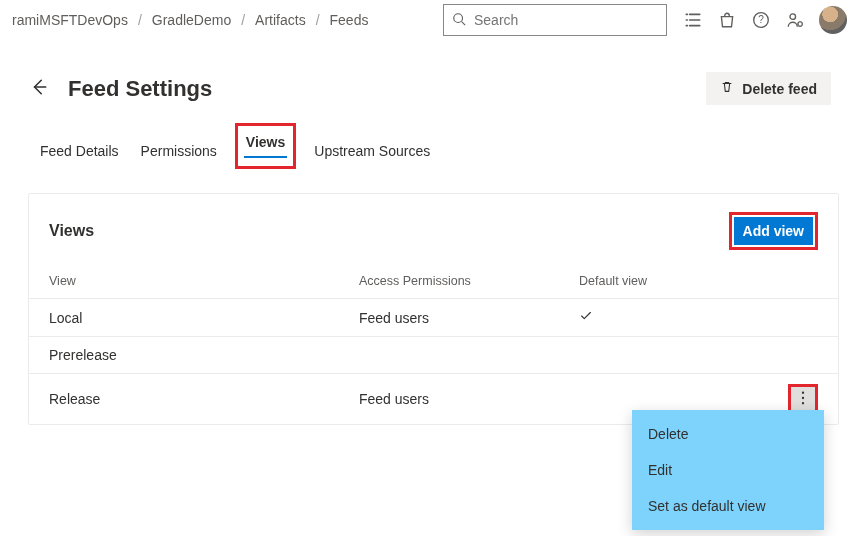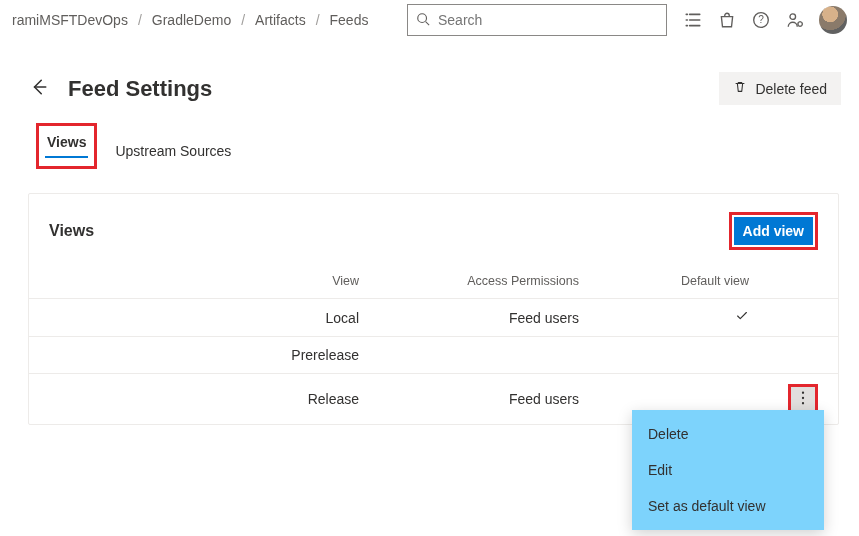--- a/index.html
+++ b/index.html
@@ -21,21 +21,21 @@
     align-items: flex-end;
     gap: 10px;
     color: #605e5c;
     font-size: 14px;
   }
   .breadcrumb a { color: #605e5c; text-decoration: none; cursor: pointer; }
   .breadcrumb .sep { color: #a19f9d; }
   .search {
     margin-left: auto;
     margin-right: 16px;
-    width: 260px;
+    width: 224px;
     height: 32px;
     border: 1px solid #8a8886;
     display: flex;
     align-items: center;
     padding: 0 8px;
     color: #605e5c;
   }
   .search svg { flex: 0 0 auto; }
   .search input {
     border: none; outline: none;
@@ -52,31 +52,31 @@
   .ticon { width: 20px; height: 20px; display:flex;align-items:center;justify-content:center; color:#605e5c; cursor:pointer;}
   .avatar {
     width: 28px; height: 28px; border-radius: 50%;
     background: radial-gradient(circle at 40% 30%, #d7b18a 0 30%, #8a7a6a 31% 60%, #616161 61% 100%);
     cursor: pointer;
   }
 
   .page-head {
     display: flex;
     align-items: center;
-    padding: 30px 18px 18px 30px;
+    padding: 30px 28px 18px 30px;
   }
   .back-arrow { color:#323130; margin-right: 20px; cursor:pointer; }
   .page-title { font-size: 22px; font-weight: 600; color:#323130; }
   .delete-feed {
     margin-left: auto;
     background: #f3f2f1;
     border: none;
     padding: 8px 14px;
     font-size: 14px;
-    font-weight: 400;
+    font-weight: 700;
     color: #323130;
     cursor: pointer;
     display:flex; align-items:center; gap:8px;
   }
 
   .tabs {
     display: flex;
     gap: 18px;
     padding: 0 0 0 38px;
     font-size: 14px;
@@ -102,21 +102,20 @@
   .add-view-wrap { margin-left:auto; border:3px solid #e3262d; padding:2px; }
   .add-view {
     background:#0078d4; color:#fff; border:none;
     padding:6px 9px; font-size:14px; font-weight:600; cursor:pointer;
   }
   .thead, .trow {
     display:grid;
     grid-template-columns: 310px 220px 170px 1fr;
     align-items:center;
     padding: 10px 20px;
-    text-align: right;
   }
   .thead { color:#605e5c; font-size:12.5px; }
   .trow { border-top:1px solid #edebe9; font-size:14px; }
   .check { color:#323130; }
   .more-cell { display:flex; justify-content:flex-end; }
   .more-wrap { border:3px solid #e3262d; padding:0; }
   .more-btn {
     width:24px; height:24px; background:#e1dfdd; border:none; cursor:pointer;
     display:flex; align-items:center; justify-content:center;
   }
@@ -196,20 +195,22 @@
     <span>
       <svg width="14" height="14" viewBox="0 0 16 16">
           <path d="M3 4h10M6 4V3h4v1M5 4l1 9h4l1-9" stroke="#323130" stroke-width="1.2" fill="none" stroke-linejoin="round"></path>
         </svg>
     </span>
     <span>Delete feed</span>
   </button>
 </div>
 
 <div class="tabs">
+  <div class="tab">Feed Details</div>
+  <div class="tab">Permissions</div>
   <div class="tab-hl">
     <div class="tab active">Views</div>
   </div>
   <div class="tab">Upstream Sources</div>
 </div>
 
 <div class="card">
   <div class="card-head">
     <div class="card-title">Views</div>
     <div class="add-view-wrap">

